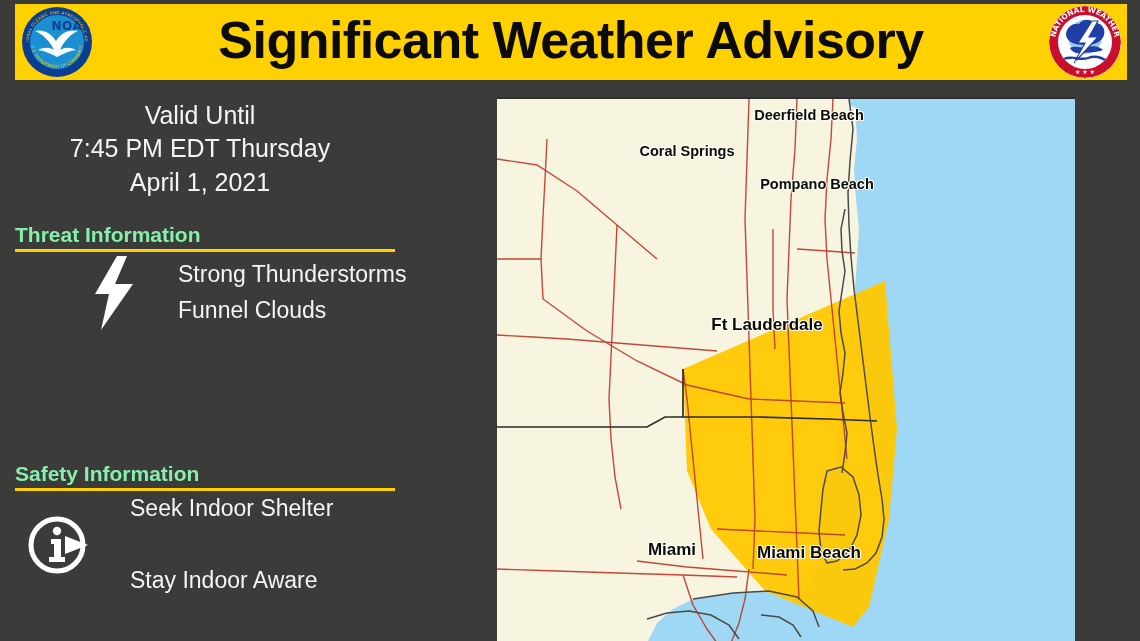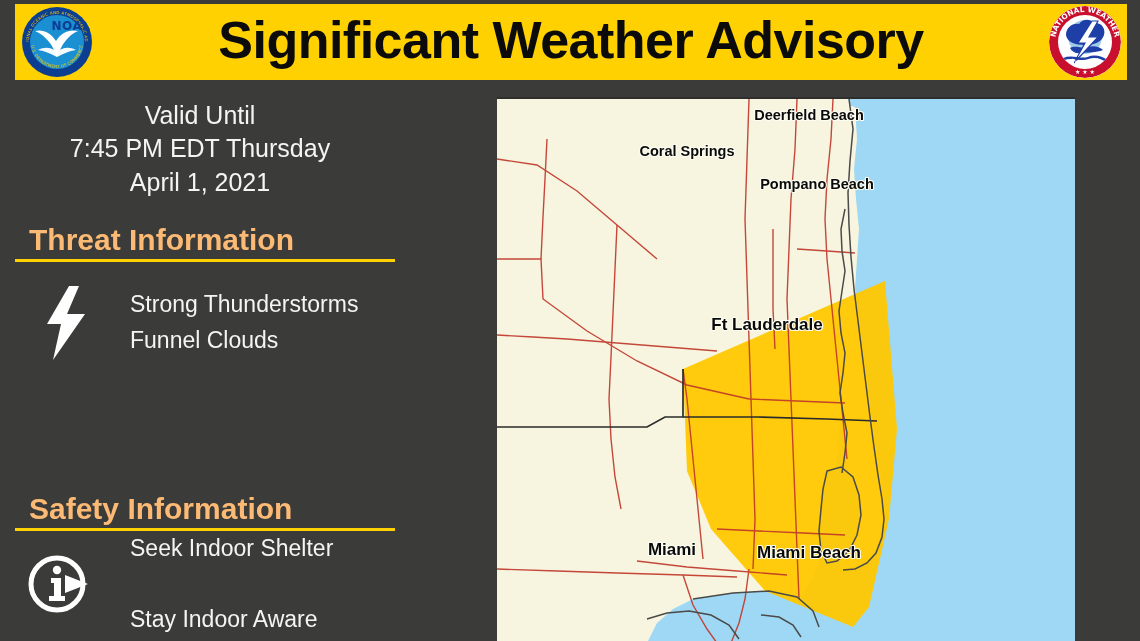--- a/index.html
+++ b/index.html
@@ -52,21 +52,21 @@
     position:absolute; left:0; top:84px; width:470px; height:557px;
     color:#f2f2f2;
   }
   .valid-line{
     text-align:center; font-size:25px; color:#f4f4f4; line-height:1.33;
     width:400px; font-weight:400;
   }
   #valid-block{ padding-top:15px; }
 
   .section-head{
-    color:#fdba74; font-size:30px; font-weight:700; padding-left:29px;
+    color:#86efac; font-size:21px; font-weight:700; padding-left:15px;
     line-height:1.1;
   }
   .section-rule{
     height:3px; background:#FFD100; margin:3px 0 0 15px; width:380px;
   }
 
   .row{ display:flex; align-items:center; }
   .icon-cell{ width:130px; display:flex; justify-content:center; align-items:center; flex:0 0 auto; }
   .text-cell{ flex:1; }
   .item-line{ font-size:23px; color:#f4f4f4; line-height:1.55; }
@@ -151,21 +151,21 @@
     <div class="valid-line">Valid Until</div>
     <div class="valid-line">7:45 PM EDT Thursday</div>
     <div class="valid-line">April 1, 2021</div>
   </div>
 
   <div style="height:24px"></div>
 
   <div>
     <div class="section-head">Threat Information</div>
     <div class="section-rule"></div>
-    <div class="row" style="margin-top:22px;">
+    <div class="row" style="margin-top:2px;padding-left:48px;">
       <div class="icon-cell">
         <svg width="52" height="78" viewBox="0 0 52 78">
           <path d="M30,2 L8,40 L22,40 L14,76 L46,30 L28,30 L40,2 Z" fill="#ffffff"></path>
         </svg>
       </div>
       <div class="text-cell">
         <div class="item-line">Strong Thunderstorms</div>
         <div class="item-line">Funnel Clouds</div>
       </div>
     </div>

